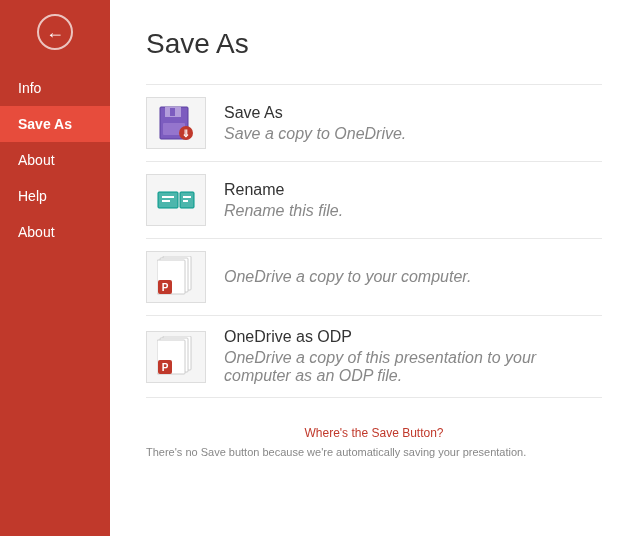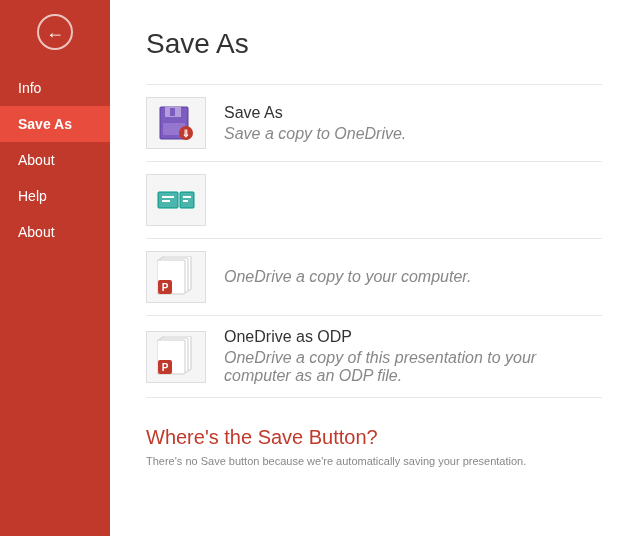--- a/index.html
+++ b/index.html
@@ -125,24 +125,25 @@
       color: #888;
       font-style: italic;
     }
 
     
     .save-question {
       margin-top: 28px;
     }
 
     .save-question-title {
-      font-size: 20px;
+      font-size: 12px;
       font-weight: 400;
       color: #c0392b;
       margin-bottom: 6px;
+      text-align: center;
     }
 
     .save-question-desc {
       font-size: 11px;
       color: #888;
     }
   </style>
 </head>
 <body>
 
@@ -185,20 +186,24 @@
         <div class="option-icon-box">
           <svg width="40" height="32" viewBox="0 0 40 32" fill="none" xmlns="http://www.w3.org/2000/svg">
       <rect x="2" y="8" width="20" height="16" rx="1" fill="#4db6ac" stroke="#009688" stroke-width="1"></rect>
       <rect x="6" y="12" width="12" height="2" fill="white"></rect>
       <rect x="6" y="16" width="8" height="2" fill="white"></rect>
       <rect x="24" y="8" width="14" height="16" rx="1" fill="#4db6ac" stroke="#009688" stroke-width="1"></rect>
       <rect x="27" y="12" width="8" height="2" fill="white"></rect>
       <rect x="27" y="16" width="5" height="2" fill="white"></rect>
     </svg>
         </div>
+        <div class="option-text">
+          <div class="option-title">Rename</div>
+          <div class="option-desc">Rename this file.</div>
+        </div>
       </div>
       <div class="option-item">
         <div class="option-icon-box">
           <svg width="38" height="42" viewBox="0 0 38 42" fill="none" xmlns="http://www.w3.org/2000/svg">
       <rect x="6" y="0" width="28" height="34" rx="1" fill="white" stroke="#ccc" stroke-width="1"></rect>
       <rect x="3" y="2" width="28" height="34" rx="1" fill="white" stroke="#ccc" stroke-width="1"></rect>
       <rect x="0" y="4" width="28" height="34" rx="1" fill="white" stroke="#ccc" stroke-width="1"></rect>
       <rect x="1" y="24" width="14" height="14" rx="2" fill="#c0392b"></rect>
       <text x="8" y="35" text-anchor="middle" font-size="10" font-weight="bold" fill="white" font-family="Arial">P</text>
     </svg>

